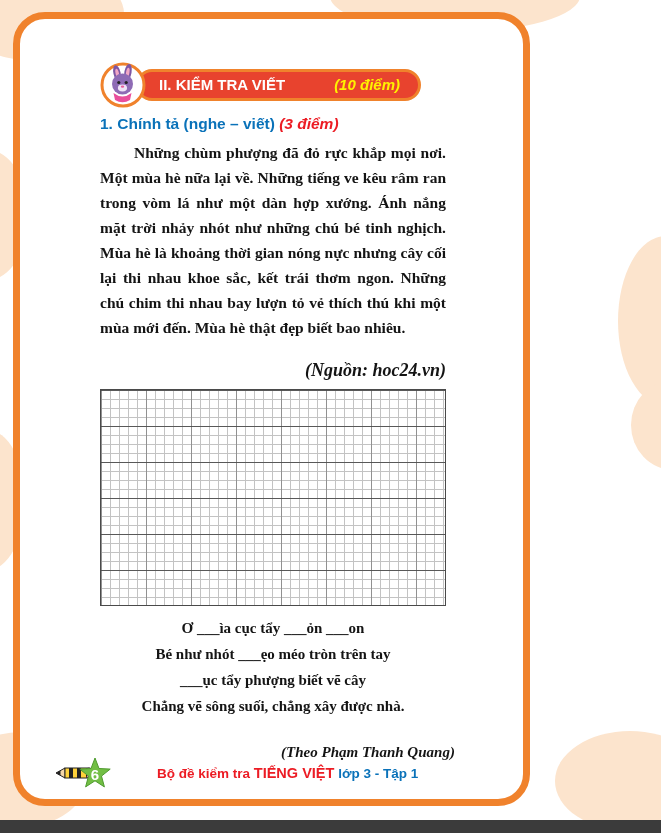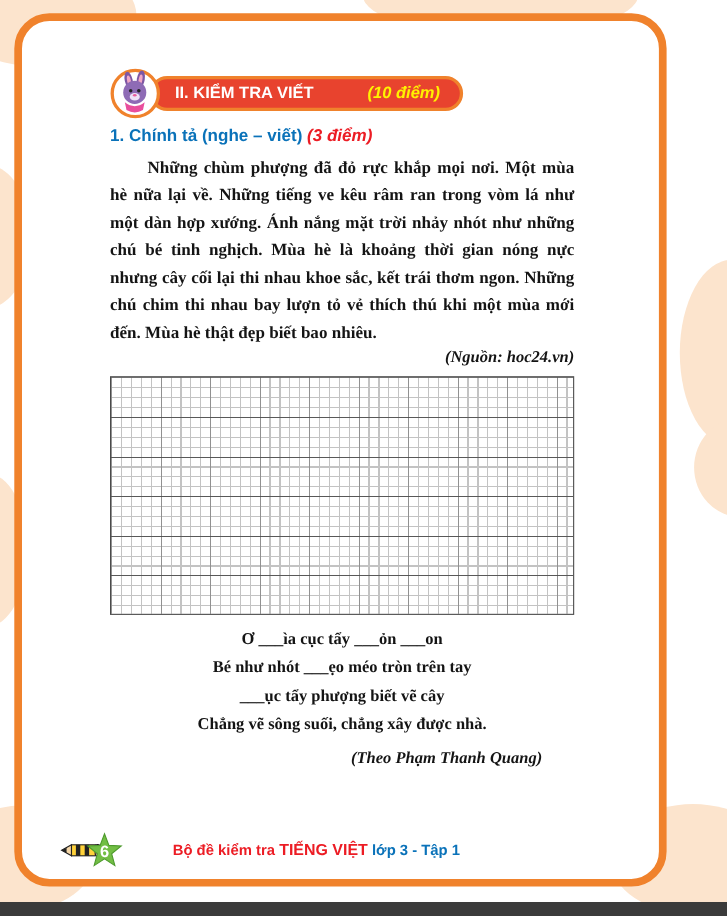--- a/index.html
+++ b/index.html
@@ -18,21 +18,21 @@
   .b2 { top: -40px; left: 330px; width: 250px; height: 72px; }
   .b3 { top: 236px; right: -52px; width: 95px; height: 170px; }
   .b4 { top: 150px; left: -52px; width: 80px; height: 130px; }
   .b5 { top: 430px; left: -50px; width: 75px; height: 140px; }
   .b6 { bottom: 6px; left: -44px; width: 130px; height: 95px; }
   .b7 { bottom: 2px; right: -44px; width: 150px; height: 100px; }
   .b8 { top: 380px; right: -55px; width: 85px; height: 90px; }
 
   .frame {
     position: absolute; left: 13px; top: 12px;
-    width: 593px; height: 794px;
+    width: 517px; height: 794px;
     border: 7px solid var(--accent-orange, #F0822C);
     border-radius: 32px;
     background: #ffffff;
     z-index: 1;
   }
 
   .content {
     position: absolute; inset: 0;
     padding: 43px 77px 0 80px;
   }
@@ -72,23 +72,23 @@
     font-size: 15.5px;
     line-height: 25px;
     color: #141414;
     text-align: justify;
     text-indent: 34px;
   }
   .source {
     text-align: right;
     font-family: "Liberation Serif", serif;
     font-weight: 700; font-style: italic;
-    font-size: 15px;
+    font-size: 18px;
     color: #141414;
-    margin-top: 2px;
+    margin-top: 20px;
   }
 
   
   .write-grid {
     margin-top: 8px;
     height: 217px;
     border: 1.5px solid #4a4a4a;
     background-color: #fff;
     background-image:
       repeating-linear-gradient(to bottom, rgba(70,70,70,.85) 0 1px, transparent 1px 36px),
@@ -105,21 +105,21 @@
     font-family: "Liberation Serif", serif;
     font-weight: 700;
     font-size: 15px;
     color: #141414;
   }
   .poem-line { text-align: center; line-height: 26px; }
   .poem-author {
     text-align: center;
     transform: translateX(95px);
     font-style: italic;
-    margin-top: 5px;
+    margin-top: 20px;
     line-height: 26px;
   }
 
   
   .footer {
     position: absolute; left: 34px; bottom: 9px;
     display: flex; align-items: center;
   }
   .pencil { width: 38px; height: 16px; flex: 0 0 auto; }
   .star-wrap { position: relative; width: 34px; height: 34px; margin-left: -14px; flex: 0 0 auto; }

